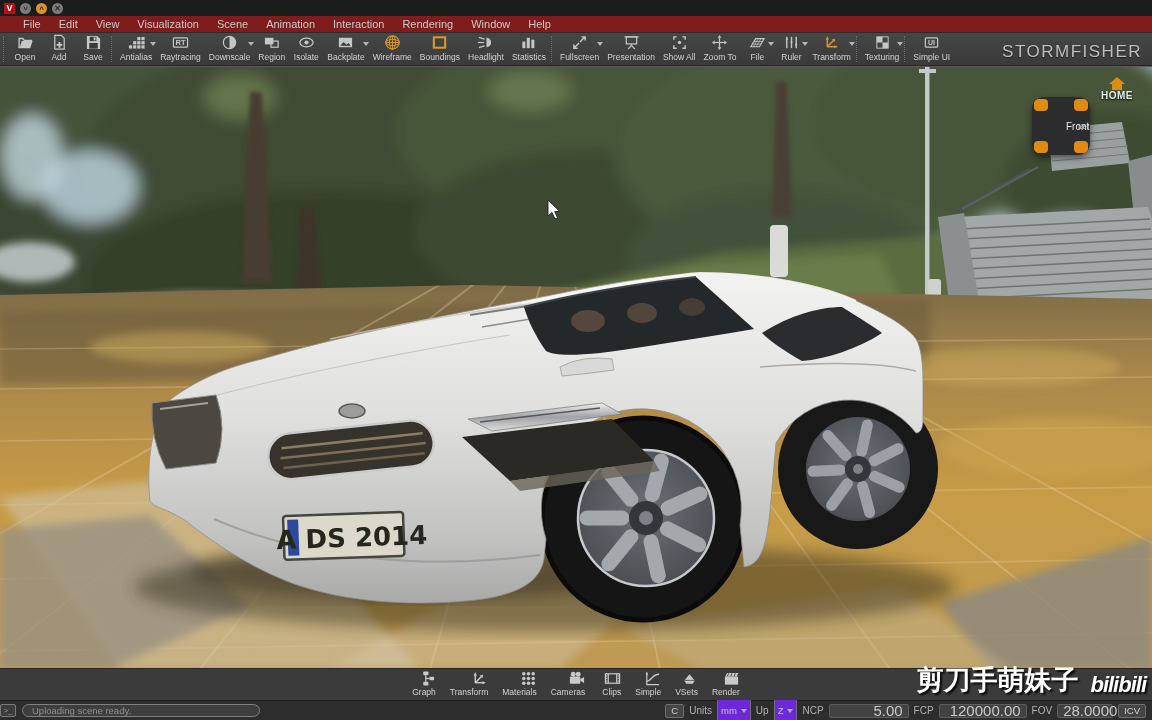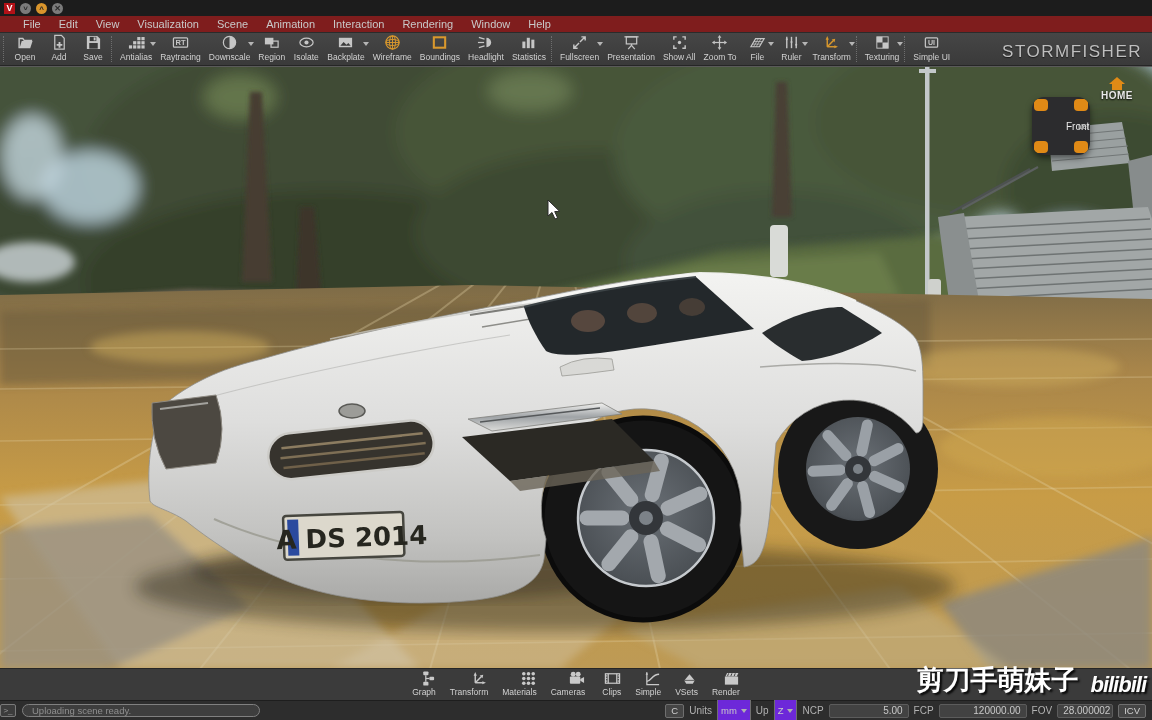--- a/index.html
+++ b/index.html
@@ -85,21 +85,21 @@
   .sb-left { display:flex; gap:14px; margin-left:18px; width:540px; }
   .sb-console { width:16px; height:13px; border:1px solid #7a7a7a; border-radius:2px;
     background:#3c3c3c; color:#9a9a9a; font-size:8px; line-height:11px; text-align:center; }
   .sb-progress { width:238px; height:13px; border:1px solid #808080; border-radius:7px;
     background:#3e3e3e; color:#8f8f8f; font-size:9.5px; line-height:12px; padding-left:9px;
     margin-left:6px; white-space:nowrap; overflow:hidden; }
   .sb-right { display:flex; align-items:center; gap:5px; margin-left:auto; margin-right:6px; }
   .sb-btn { border:1px solid #6f6f6f; border-radius:2px; background:#454545; color:#cfcfcf;
     height:14px; line-height:12px; padding:0 5px; font-size:9.5px; }
   .sb-field { border:1px solid #5c5c5c; border-radius:2px; background:#424242; color:#c9c9c9;
-    height:14px; line-height:12px; padding:0 5px; font-size:10px; text-align:right; }
+    height:14px; line-height:12px; padding:0 5px; font-size:15px; text-align:right; }
   .sb-select { border:1px solid #6f6f6f; border-radius:2px; background:#6d28d9; color:#c9c9c9;
     height:30px; line-height:12px; padding:0 3px; font-size:9.5px; display:flex; align-items:center; gap:4px; }
   .sb-select .dd2 { width:0; height:0; border-left:3px solid transparent;
     border-right:3px solid transparent; border-top:4px solid #b0b0b0; }
   .sb-label { color:#b2b2b2; }
 </style>
 </head>
 <body>
 
 <div id="app">

